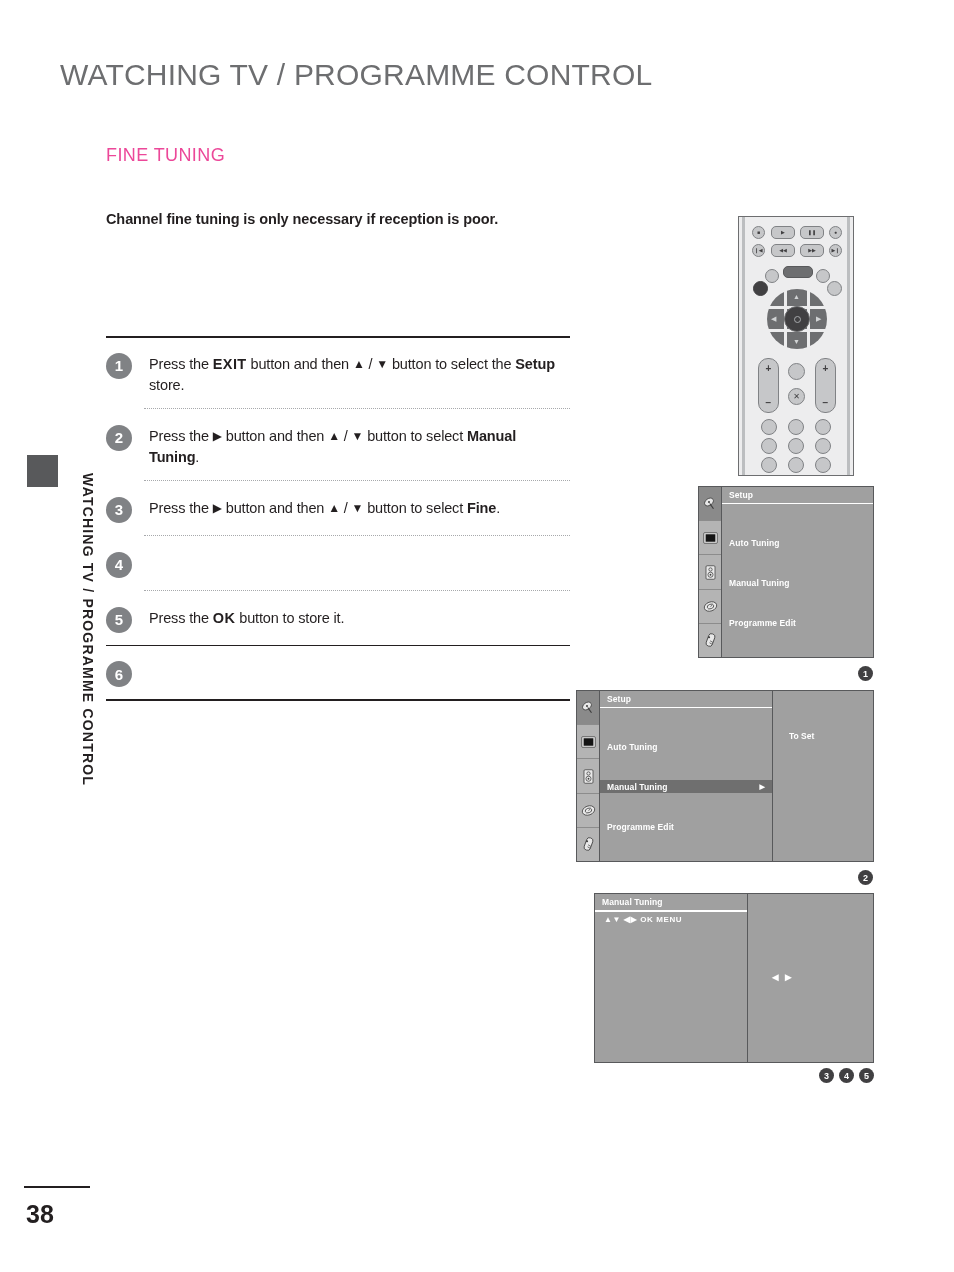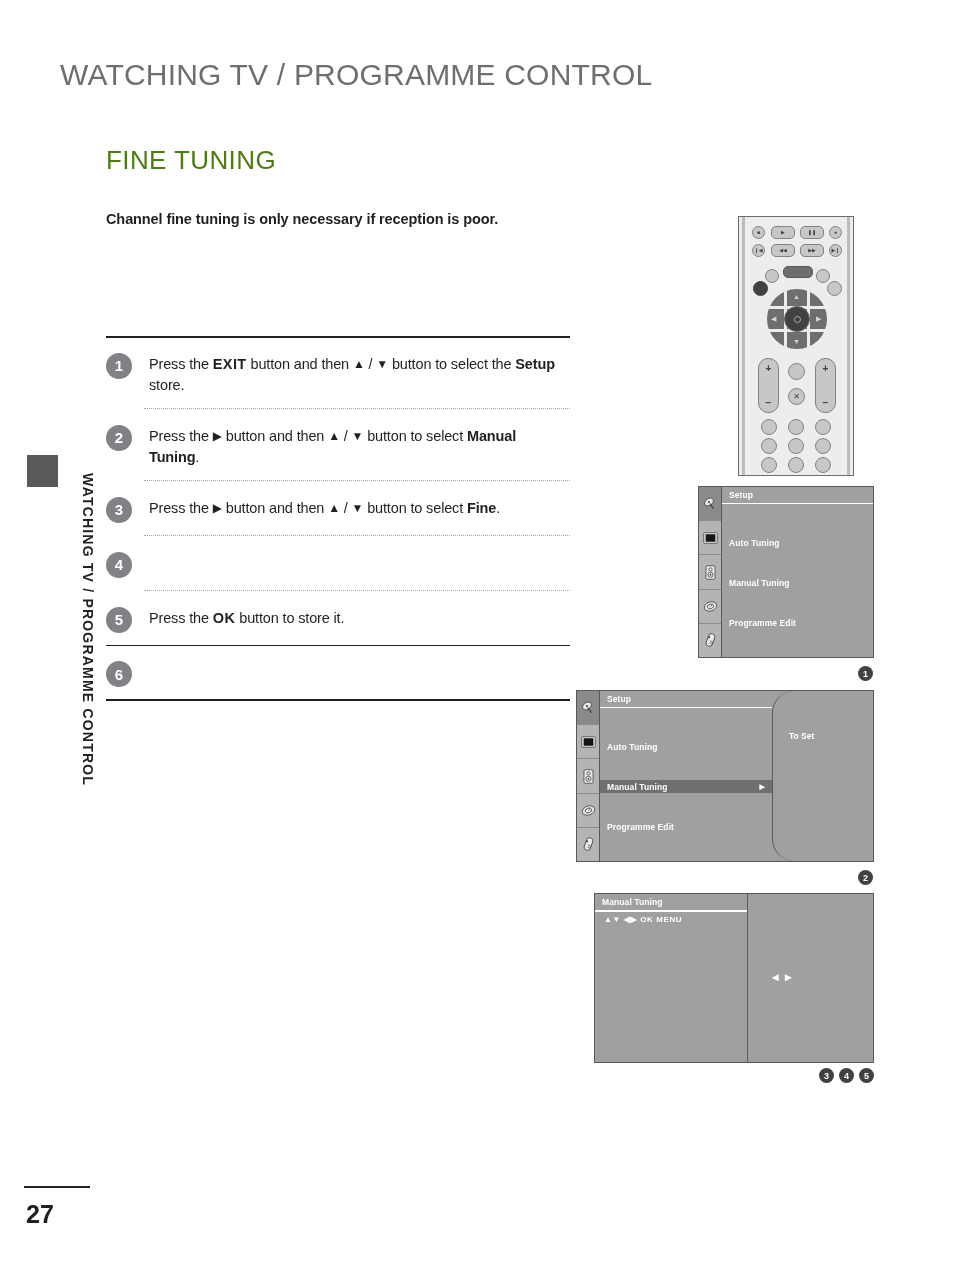--- a/index.html
+++ b/index.html
@@ -26,22 +26,22 @@
     color: #6d6e70;
     font-weight: 400;
     white-space: nowrap;
   }
 
   
   .section-title {
     position: absolute;
     left: 106px;
     top: 145px;
-    font-size: 26px;
-    color: #4d7c0f;
+    font-size: 18px;
+    color: #ec4899;
     letter-spacing: 0.4px;
     font-weight: 400;
   }
 
   
   .intro {
     position: absolute;
     left: 106px;
     top: 211px;
     font-size: 14.5px;
@@ -350,21 +350,21 @@
 
 <div class="page-header">WATCHING TV / PROGRAMME CONTROL</div>
 
 <div class="section-title">FINE TUNING</div>
 <div class="intro">Channel fine tuning is only necessary if reception is poor.</div>
 
 <div class="side-tab"></div>
 <div class="side-vertical-text">WATCHING TV / PROGRAMME CONTROL</div>
 
 <div class="page-num-rule"></div>
-<div class="page-num">27</div>
+<div class="page-num">38</div>
 
 <div class="steps">
   <div class="rule-solid"></div>
   <div id="steps-container">
       <div class="step">
         <div class="step-badge">1</div>
         <div class="step-text"><span>Press the </span><span class="key">EXIT</span><span> button and then </span><span class="arrow">▲</span><span> / </span><span class="arrow">▼</span><span> button to select the </span><span style="font-weight: 700;">Setup</span><span> store.</span></div>
       </div>
       <div class="rule-dotted"></div>
       <div class="step">
@@ -557,21 +557,21 @@
         </div>
         <div class="osd-item">
           <span>Programme Edit</span>
         </div>
         <div class="osd-item">
           <span>Favourite Programme</span>
         </div>
       </div>
     <div class="osd-footer">▲▼  ◀▶  OK  MENU</div>
   </div>
-  <div class="osd-side" style="flex:1 1 auto;border-radius:22px;">
+  <div class="osd-side" style="flex:1 1 auto;">
     <span class="side-label" style="margin:40px 0 0 16px;">To Set</span>
   </div>
 </div>
 <div class="marker" style="left:858px;top:870px;">2</div>
 
 <div class="osd" id="osd3" style="left:594px;top:893px;width:280px;height:170px;">
   <div class="osd-body" style="flex:0 0 152px;">
     <div class="osd-title">Manual Tuning</div>
     <div class="osd-footer">▲▼  ◀▶  OK  MENU</div>
   </div>

